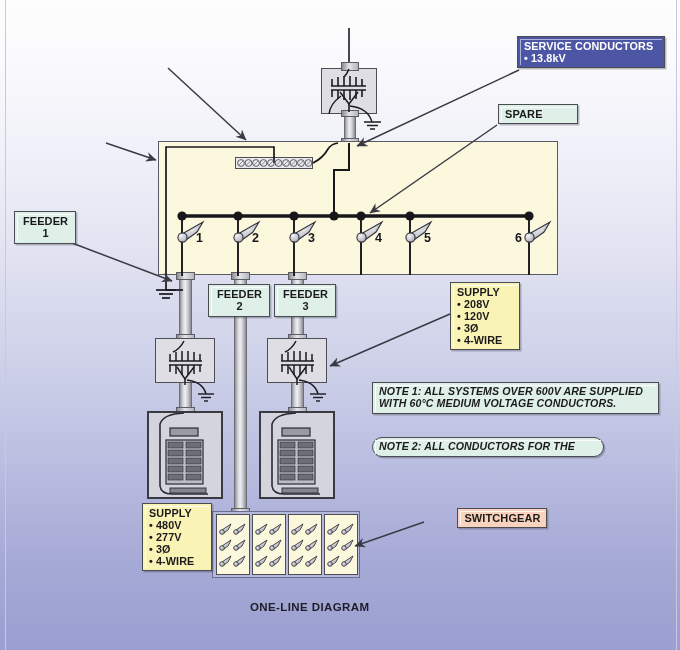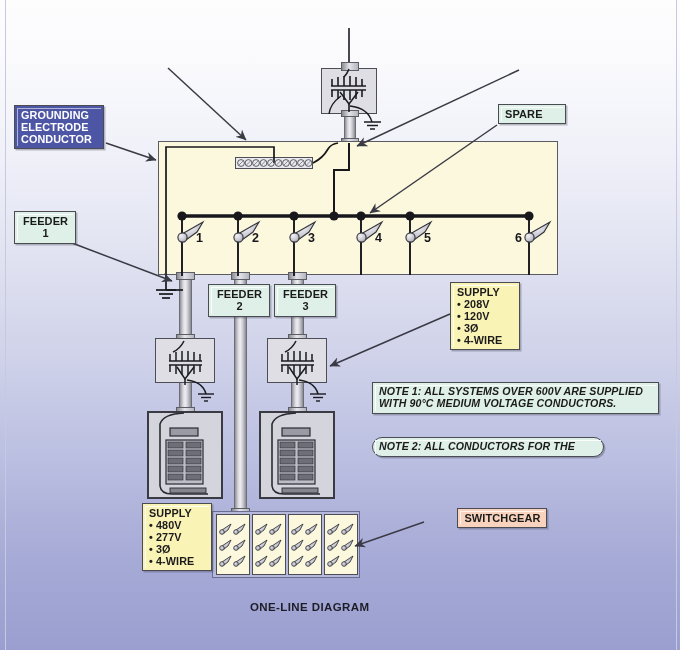--- a/index.html
+++ b/index.html
@@ -387,43 +387,44 @@
   </svg>
 
   <div style="position:absolute;left:196px;top:231px;font-size:12.5px;font-weight:bold;color:#16161c;">1</div>
   <div style="position:absolute;left:252px;top:231px;font-size:12.5px;font-weight:bold;color:#16161c;">2</div>
   <div style="position:absolute;left:308px;top:231px;font-size:12.5px;font-weight:bold;color:#16161c;">3</div>
   <div style="position:absolute;left:375px;top:231px;font-size:12.5px;font-weight:bold;color:#16161c;">4</div>
   <div style="position:absolute;left:424px;top:231px;font-size:12.5px;font-weight:bold;color:#16161c;">5</div>
   <div style="position:absolute;left:515px;top:231px;font-size:12.5px;font-weight:bold;color:#16161c;">6</div>
 
 
-  <div class="cal blue" style="left:14px;top:105px;width:90px;font-size:10.8px;">
-    <div>GROUNDING</div>
-    <div>ELECTRODE</div>
-    <div>CONDUCTOR</div>
-  </div>
 
   <div class="cal mint center" style="left:14px;top:211px;width:62px;font-size:11px;">
     <div>FEEDER</div>
     <div>1</div>
   </div>
 
   <div class="cal mint center" style="left:208px;top:284px;width:62px;font-size:11px;">
     <div>FEEDER</div>
     <div>2</div>
   </div>
 
   <div class="cal mint center" style="left:274px;top:284px;width:62px;font-size:11px;">
     <div>FEEDER</div>
     <div>3</div>
   </div>
 
-
-  <div class="cal mint" style="left:498px;top:104px;width:68px;font-size:11px;">
+  <div class="cal blue" style="left:517px;top:36px;width:148px;font-size:10.8px;">
+    <div>SERVICE CONDUCTORS</div>
+    <ul>
+      <li>13.8kV</li>
+    </ul>
+  </div>
+
+  <div class="cal mint" style="left:498px;top:104px;width:80px;font-size:11px;">
     <div>SPARE</div>
   </div>
 
   <div class="cal yellow" style="left:450px;top:282px;width:70px;font-size:10.8px;">
     <div>SUPPLY</div>
     <ul>
       <li>208V</li>
       <li>120V</li>
       <li>3Ø</li>
       <li>4-WIRE</li>
@@ -439,21 +440,21 @@
       <li>4-WIRE</li>
     </ul>
   </div>
 
   <div class="cal peach" style="left:457px;top:508px;width:90px;font-size:11px;text-align:center;">
     <div>SWITCHGEAR</div>
   </div>
 
   <div class="cal mint note" style="left:372px;top:382px;width:287px;font-size:10.6px;">
     <div>NOTE 1: ALL SYSTEMS OVER 600V ARE SUPPLIED</div>
-    <div>WITH 90°C MEDIUM VOLTAGE CONDUCTORS.</div>
+    <div>WITH 60°C MEDIUM VOLTAGE CONDUCTORS.</div>
   </div>
 
   <div class="cal mint note" style="left:372px;top:437px;width:232px;font-size:10.6px;border-radius:13px;">
     <div>NOTE 2: ALL CONDUCTORS FOR THE</div>
   </div>
 
   <div class="title" style="left:250px;top:601px;text-align:right;">ONE-LINE DIAGRAM</div>
 
 </div>
 

